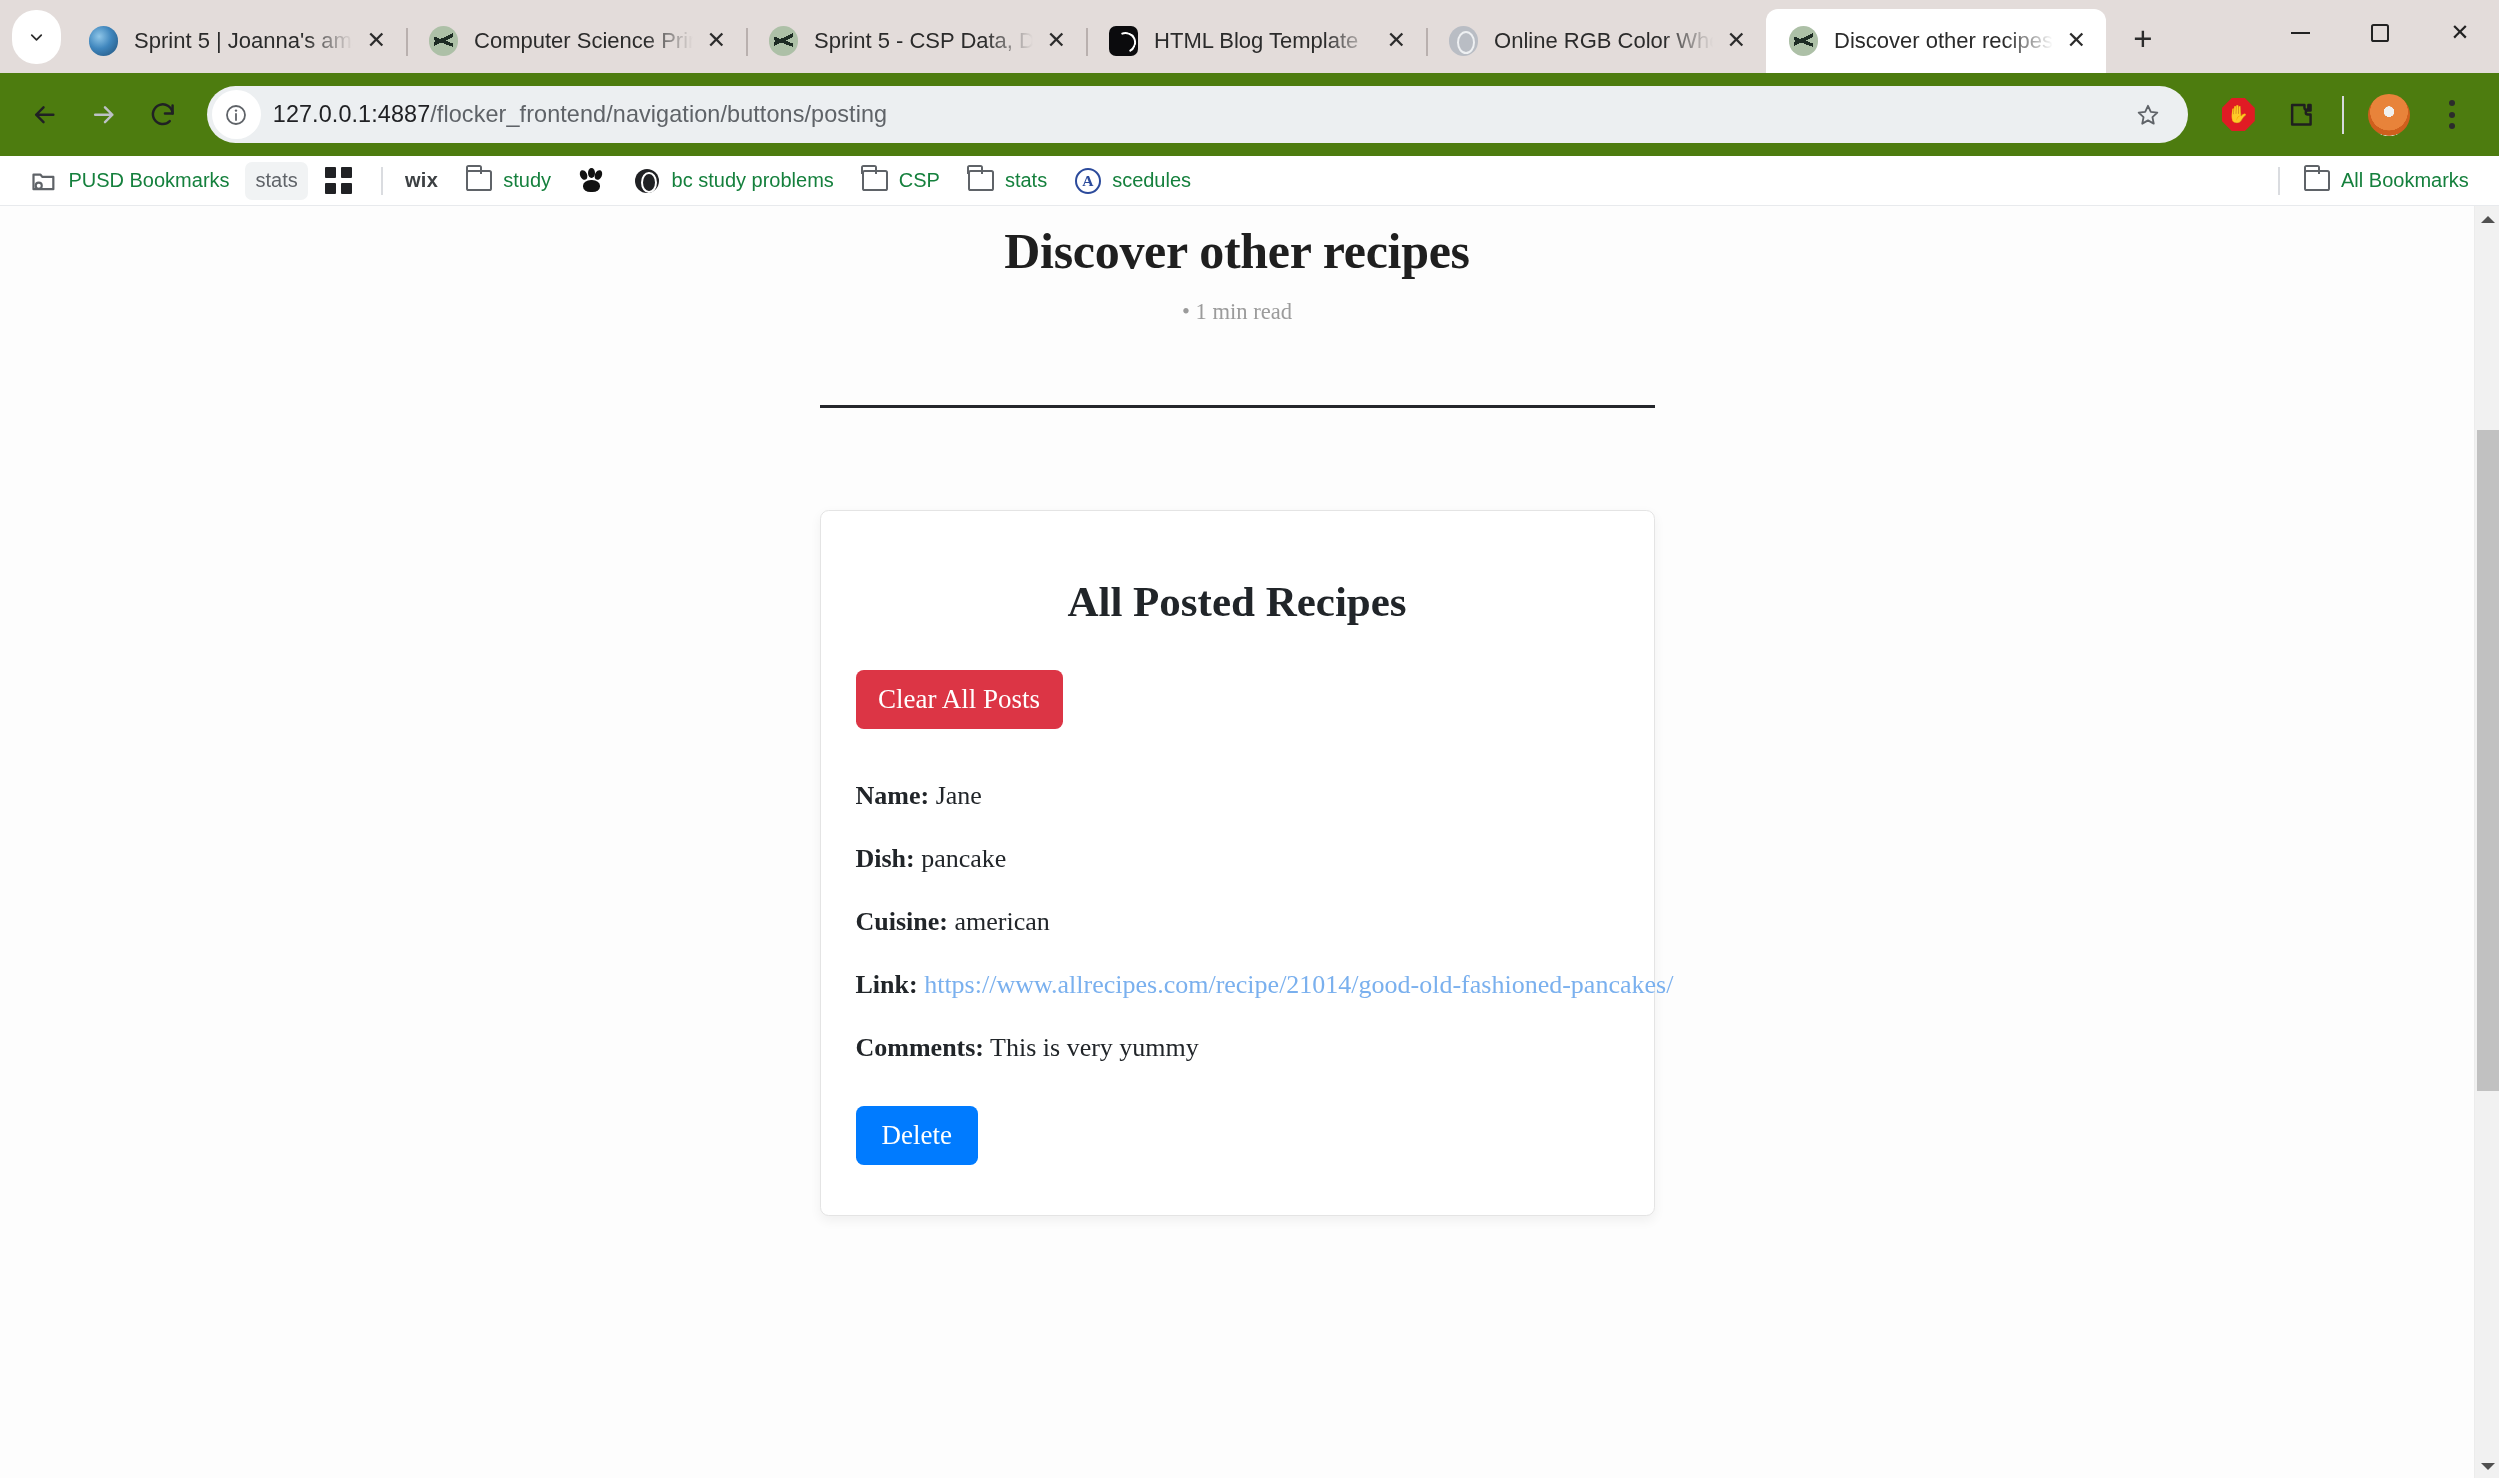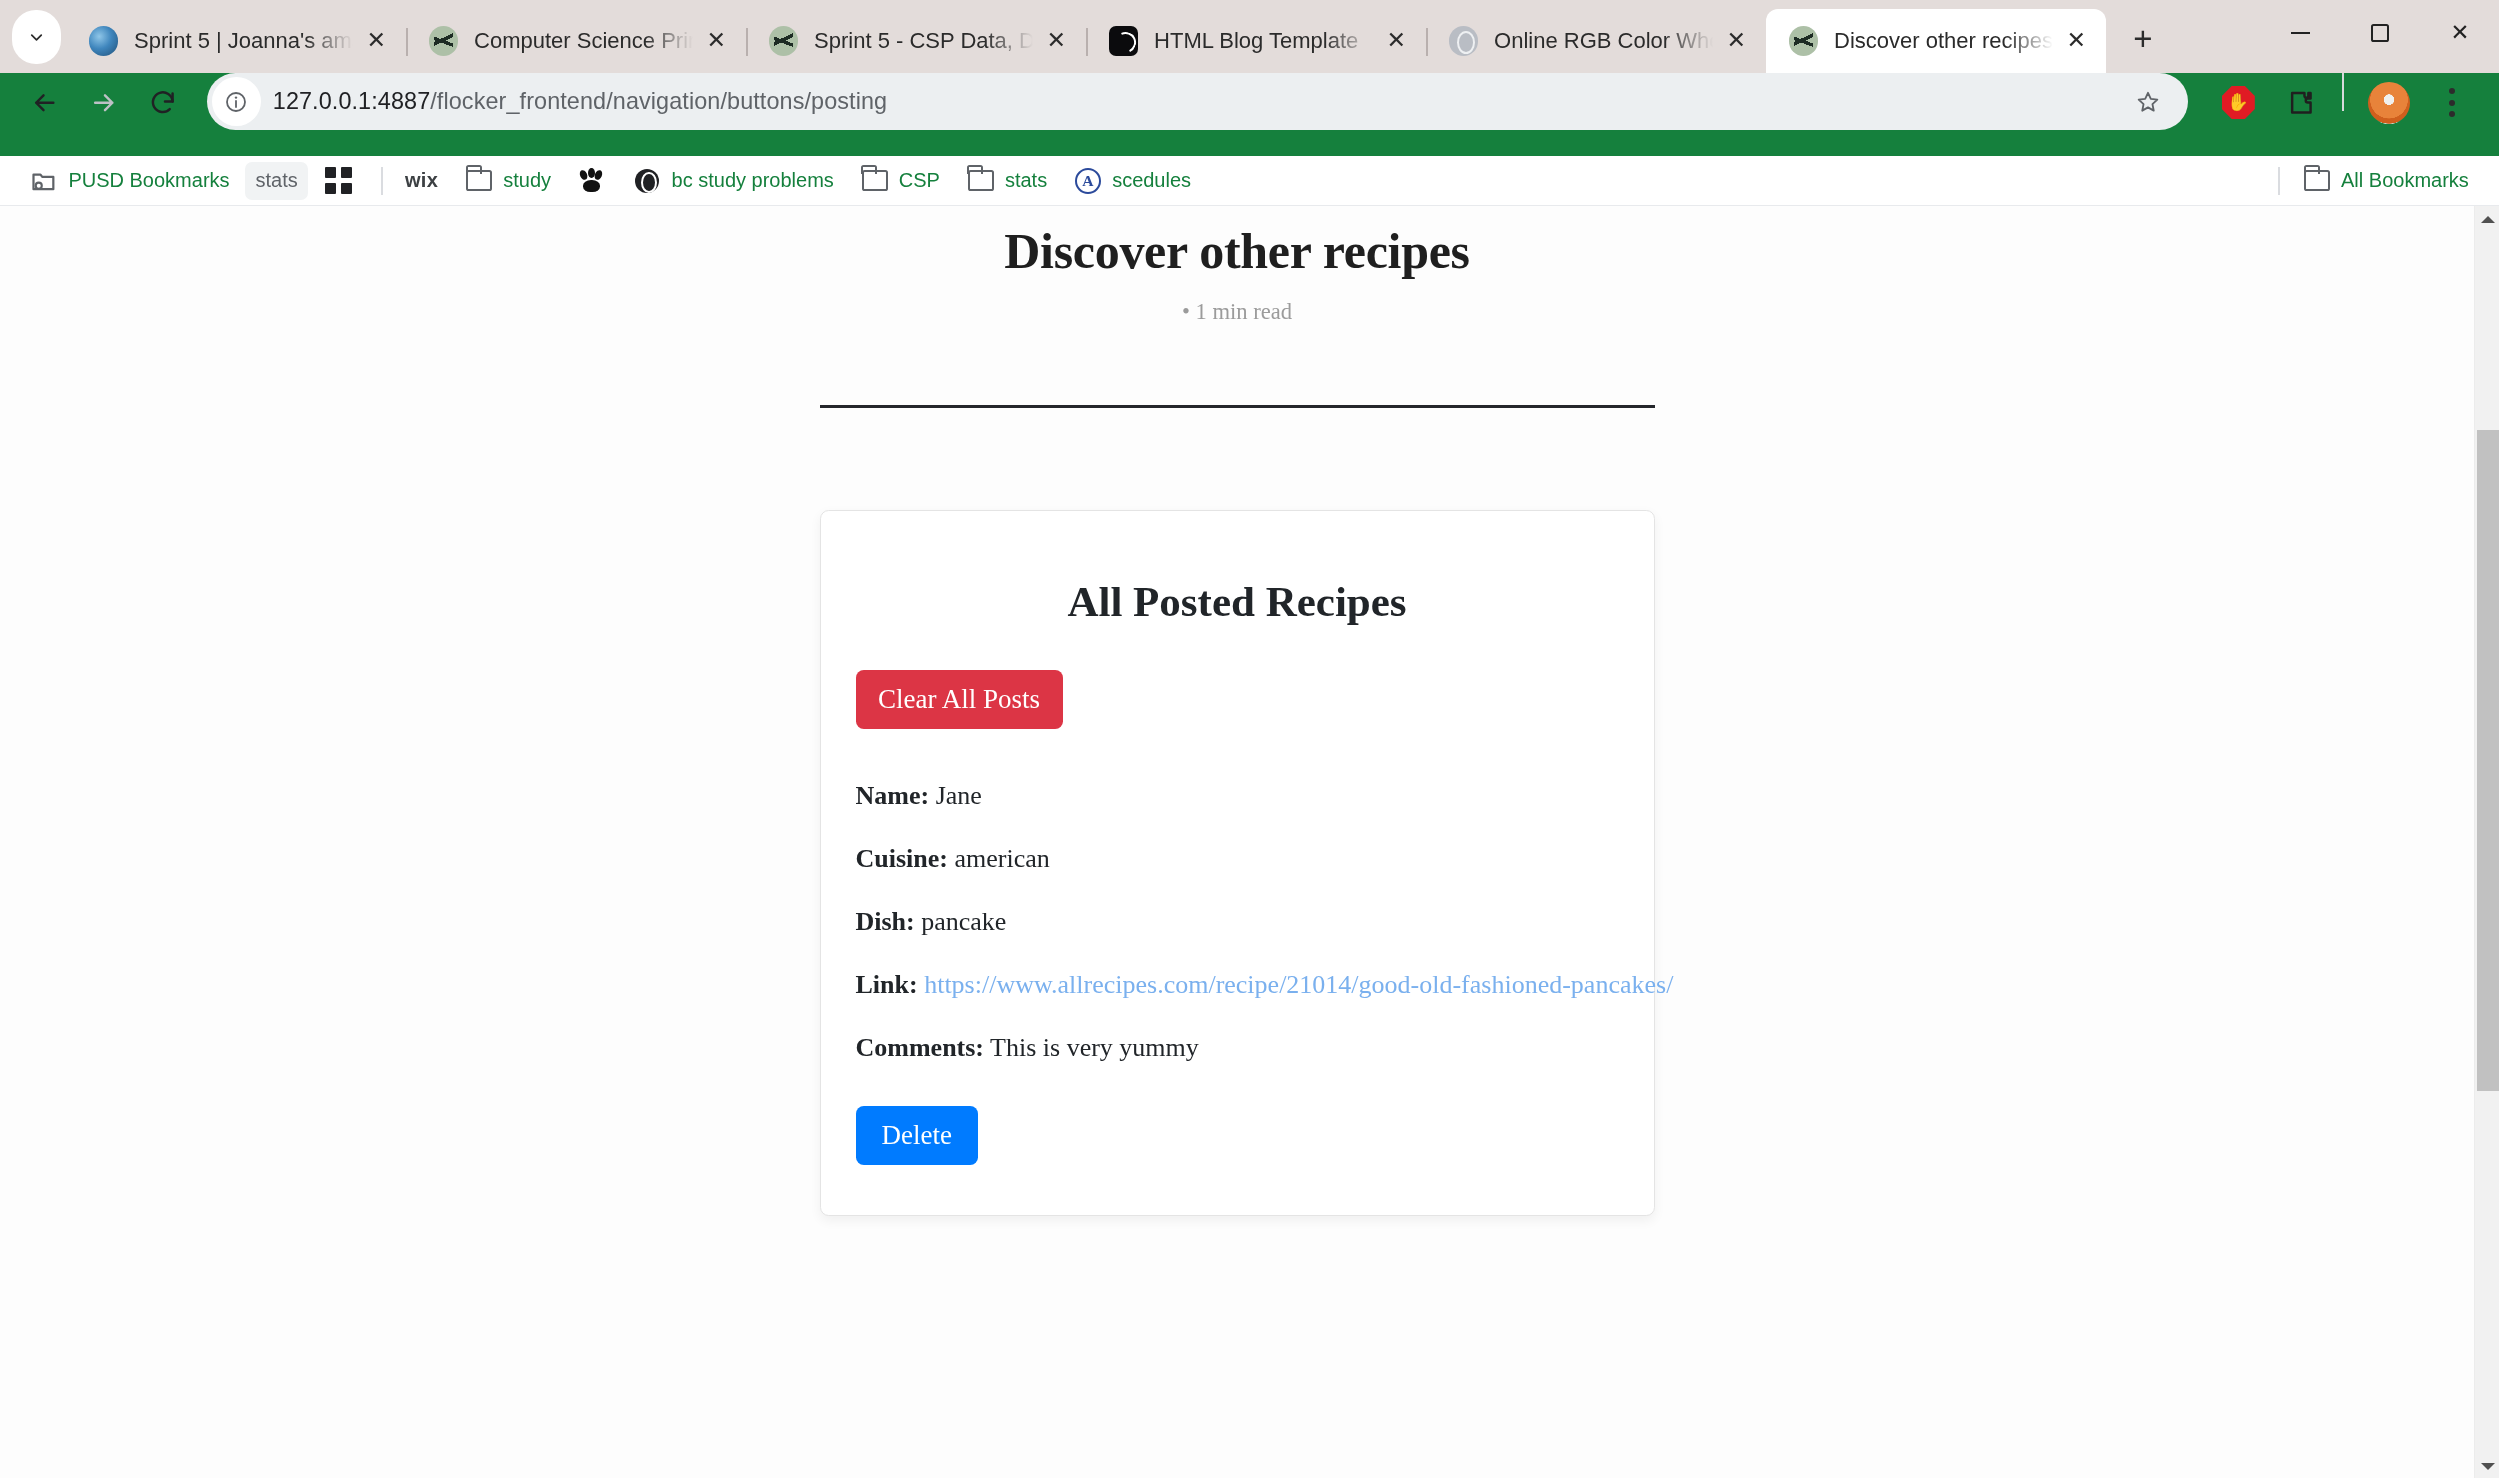--- a/index.html
+++ b/index.html
@@ -114,22 +114,23 @@
     width: 80px; height: 49px;
     display: flex; align-items: center; justify-content: center;
     color: #222; font-size: 22.6px;
   }
   .wc .bar { width: 19px; height: 1.7px; background: #222; }
   .wc .sq { width: 17.4px; height: 17.4px; border: 2.2px solid #222; border-radius: 2.6px; }
 
   
   .toolbar {
     height: 83px;
-    background: #15803d;
+    background: #4d7c0f;
     display: flex;
+    align-items: center;
     padding: 0 19px 0 15.6px;
     flex: 0 0 auto;
   }
   .navbtn {
     width: 59px; height: 59px;
     display: flex; align-items: center; justify-content: center;
     border-radius: 50%;
     flex: 0 0 auto;
   }
   .navbtn svg { width: 29.5px; height: 29.5px; }
@@ -592,26 +593,26 @@
         <h2 class="card-title">All Posted Recipes</h2>
 
         <button class="btn btn-danger">Clear All Posts</button>
 
         <div class="fields">
           <div class="field">
             <b>Name:</b>
             <span>Jane</span>
           </div>
           <div class="field">
+            <b>Dish:</b>
+            <span>pancake</span>
+          </div>
+          <div class="field">
             <b>Cuisine:</b>
             <span>american</span>
-          </div>
-          <div class="field">
-            <b>Dish:</b>
-            <span>pancake</span>
           </div>
           <div class="field">
             <b>Link:</b>
             <a href="#">https://www.allrecipes.com/recipe/21014/good-old-fashioned-pancakes/</a>
           </div>
           <div class="field">
             <b>Comments:</b>
             <span>This is very yummy</span>
           </div>
         </div>

